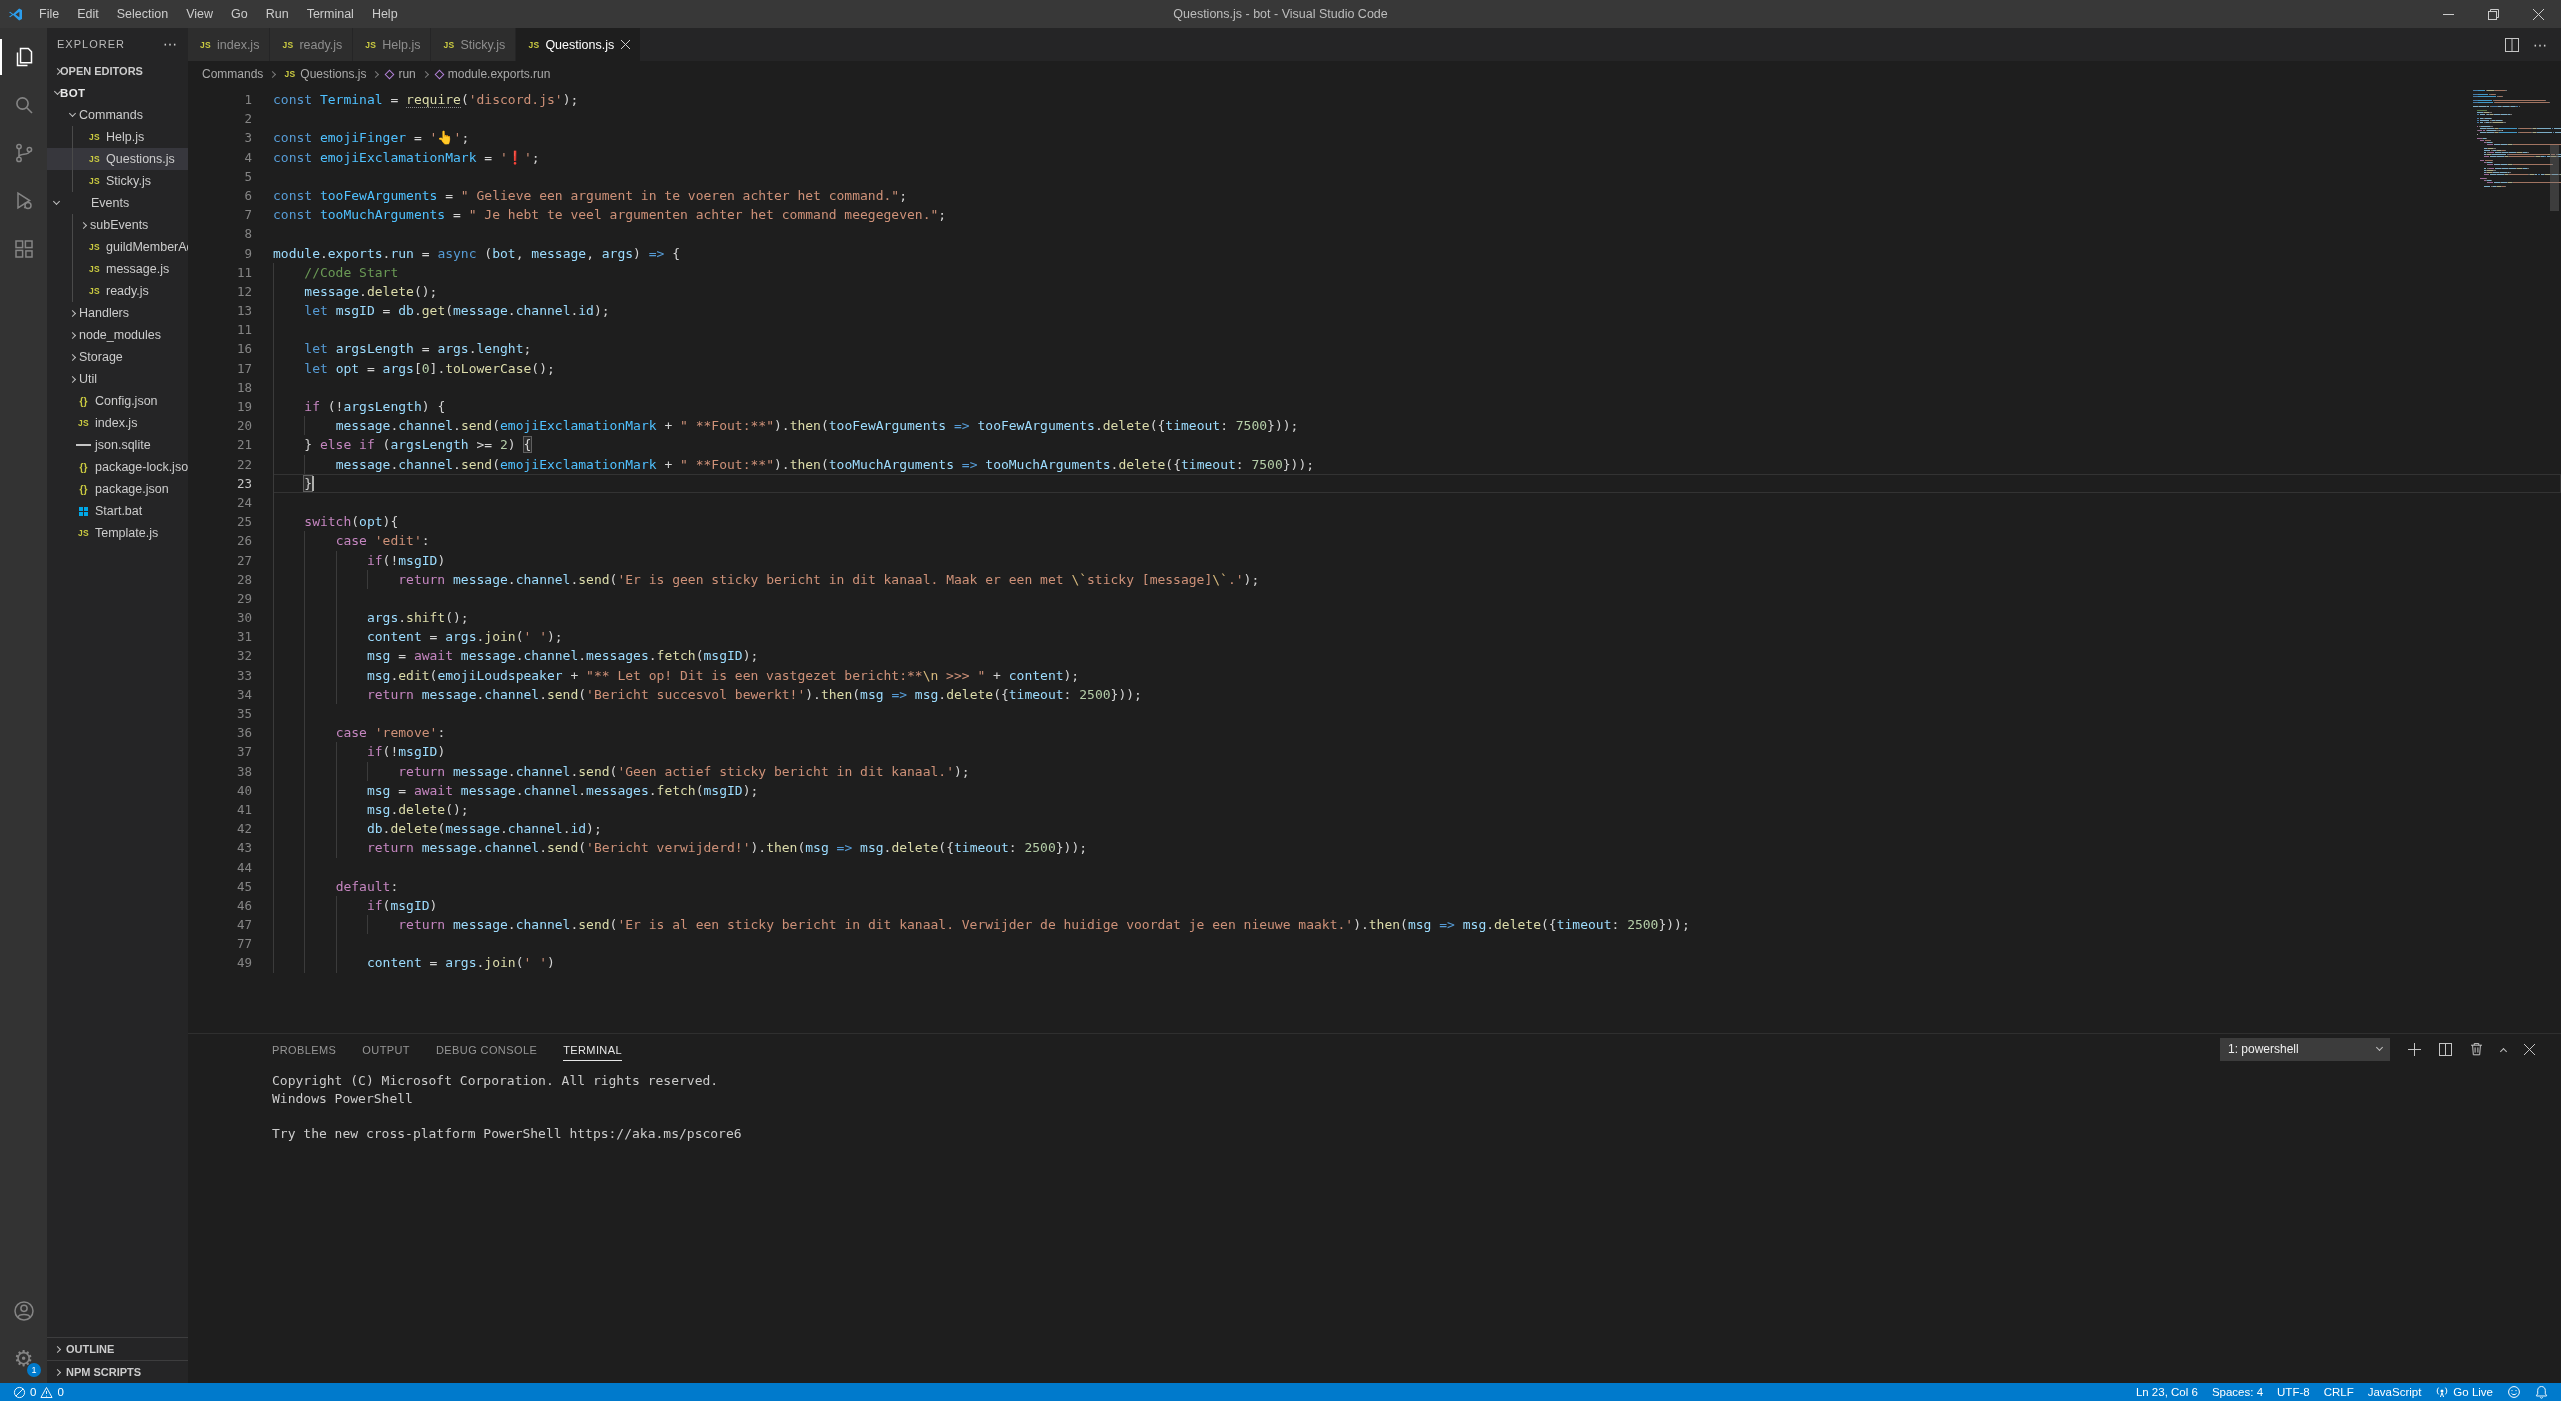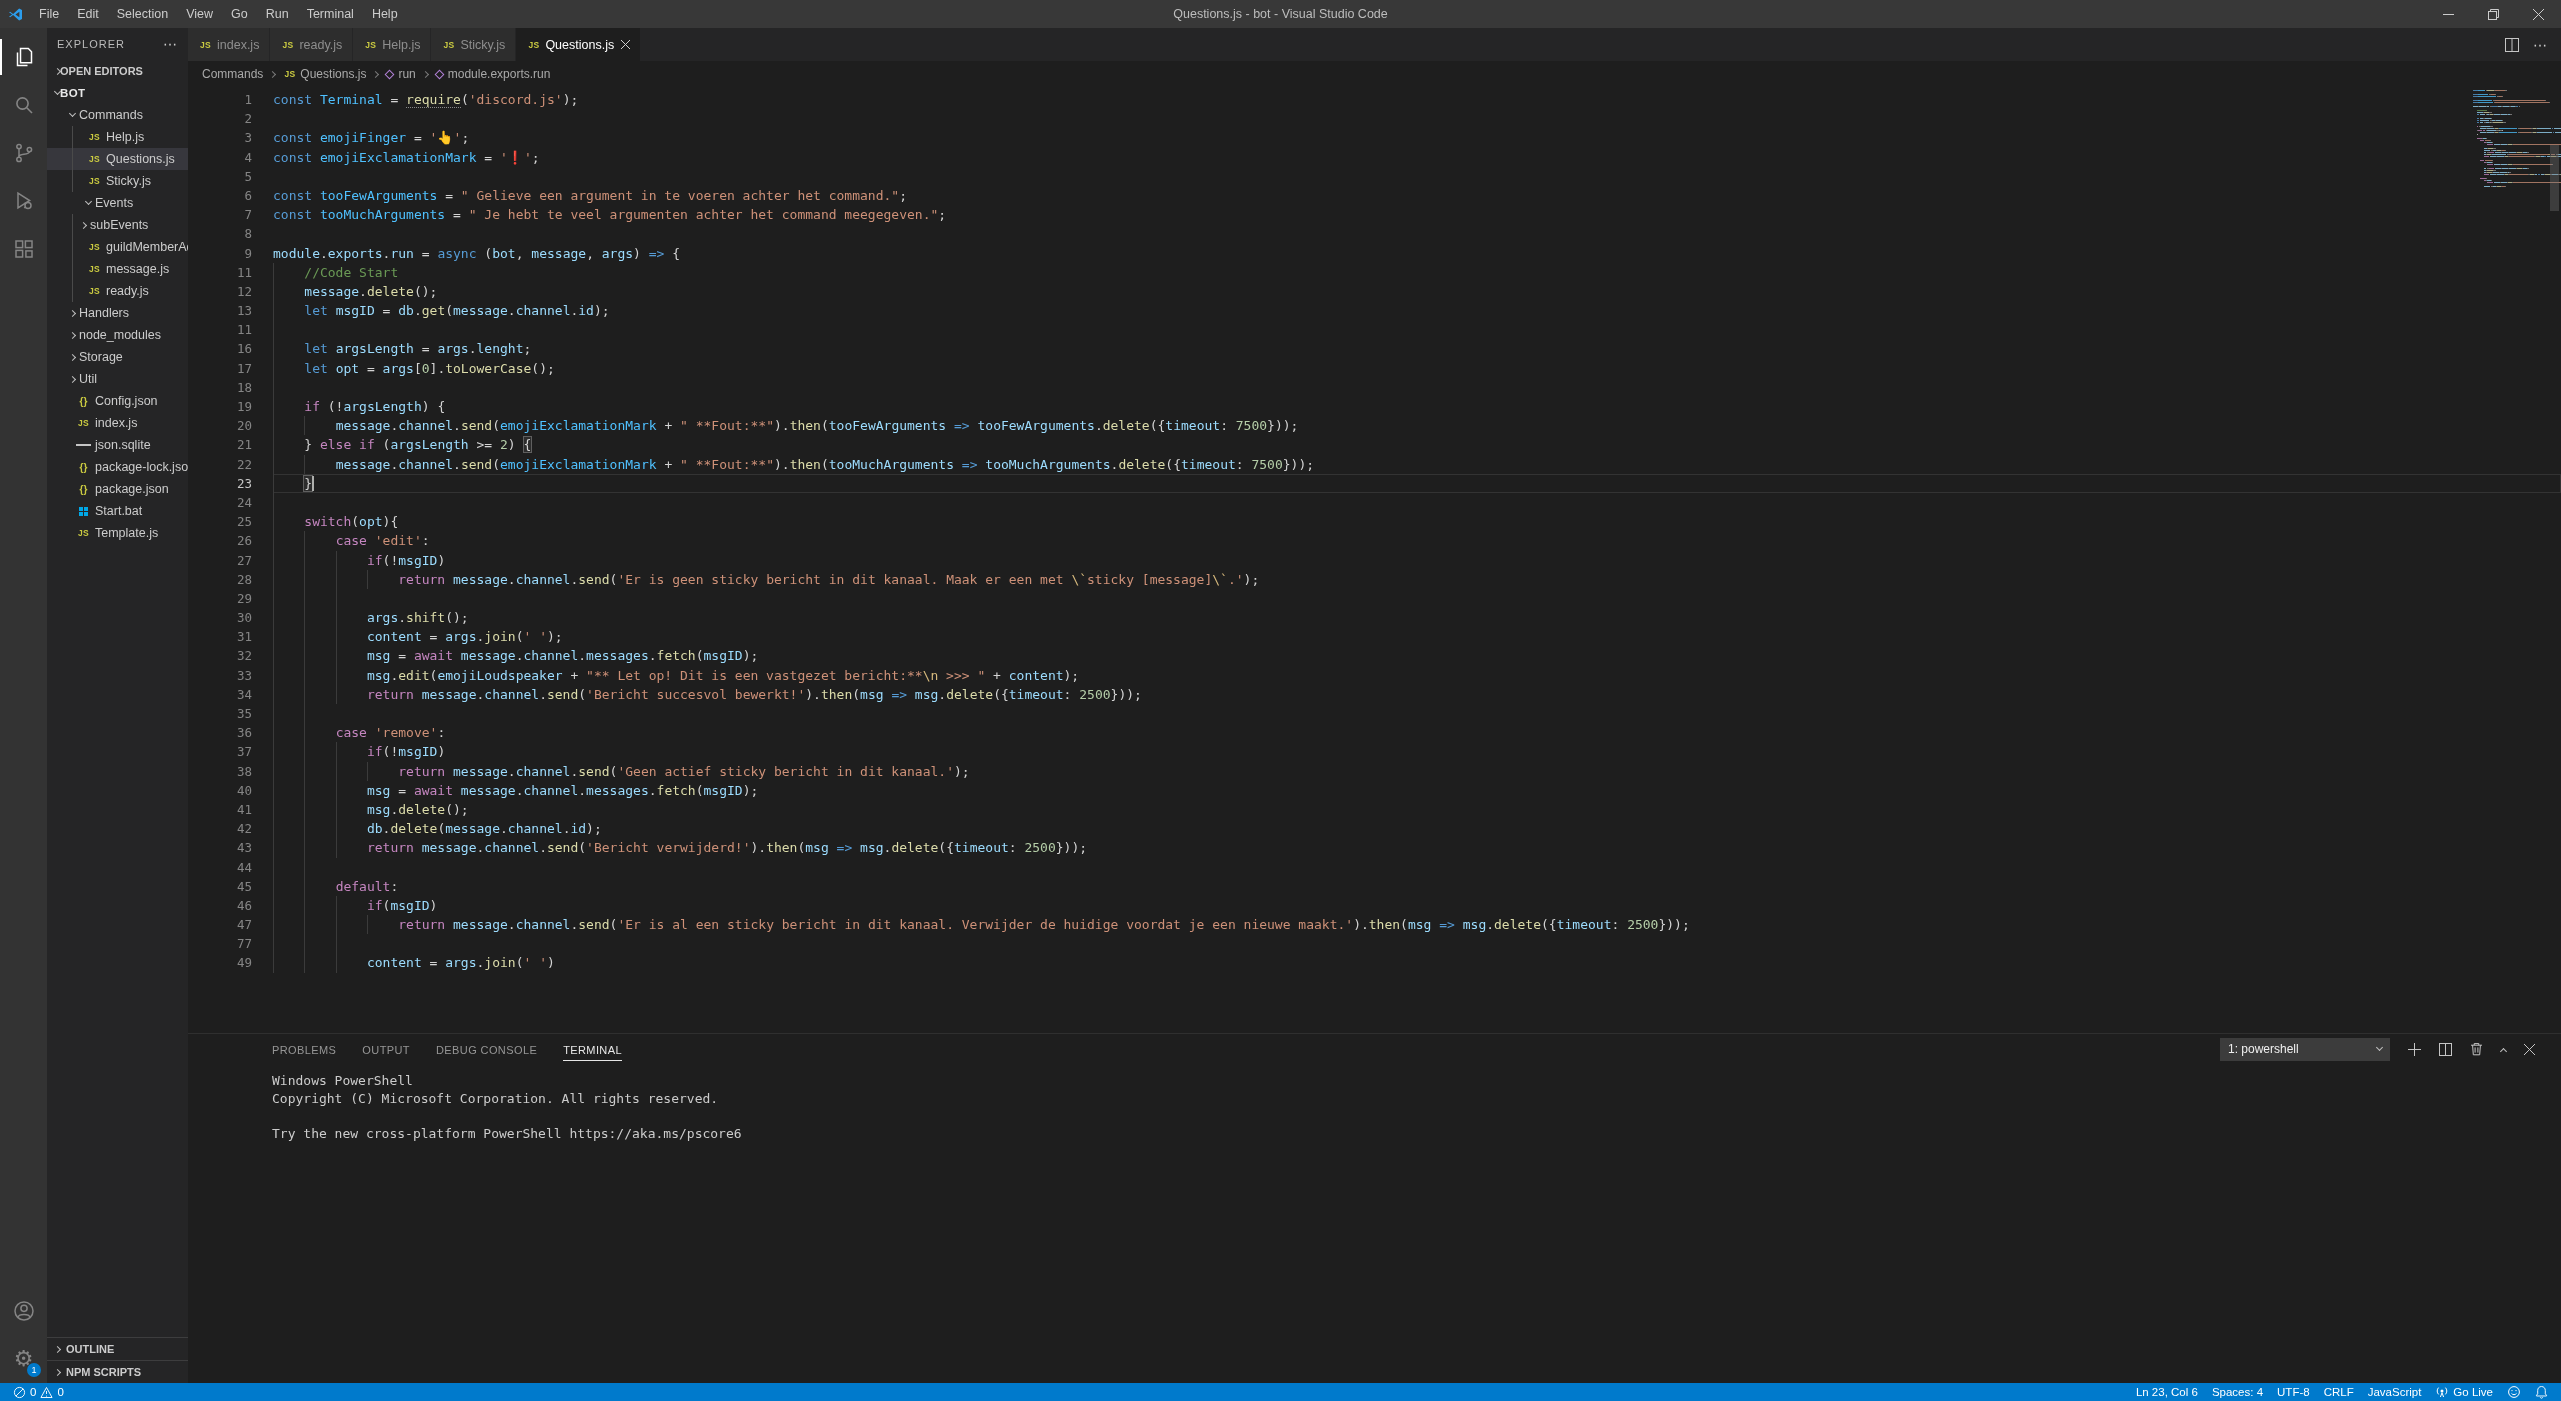--- a/index.html
+++ b/index.html
@@ -229,21 +229,21 @@
           <div class="tree-row selected" style="padding-left: 40px;">
             <span class="tree-guide"></span>
             <span class="fi js">JS</span>
             <span class="lbl">Questions.js</span>
           </div>
           <div class="tree-row" style="padding-left: 40px;">
             <span class="tree-guide"></span>
             <span class="fi js">JS</span>
             <span class="lbl">Sticky.js</span>
           </div>
-          <div class="tree-row" style="padding-left: 39px;">
+          <div class="tree-row" style="padding-left: 7px; gap: 28px;">
             <span class="chev open"></span>
             <span class="lbl">Events</span>
           </div>
           <div class="tree-row" style="padding-left: 34px;">
             <span class="tree-guide"></span>
             <span class="chev closed"></span>
             <span class="lbl">subEvents</span>
           </div>
           <div class="tree-row" style="padding-left: 40px;">
             <span class="tree-guide"></span>
@@ -925,22 +925,22 @@
               <span class="chev closed" style="transform:rotate(-135deg);margin-top:4px"></span>
             </span>
             <span>
               <svg class="ic" width="11" height="11" viewBox="0 0 11 11">
                   <path stroke="#c5c5c5" d="M0 0l11 11M11 0L0 11"></path>
                 </svg>
             </span>
           </div>
         </div>
         <div id="terminal">
+            <div class="t-line">Copyright (C) Microsoft Corporation. All rights reserved.</div>
             <div class="t-line">Windows PowerShell</div>
-            <div class="t-line">Copyright (C) Microsoft Corporation. All rights reserved.</div>
             <div class="t-line">&nbsp;</div>
             <div class="t-line">Try the new cross-platform PowerShell https://aka.ms/pscore6</div>
             <div class="t-line">&nbsp;</div>
           </div>
       </div>
     </div>
   </div>
 
   <div id="statusbar">
     <span class="st-item">

